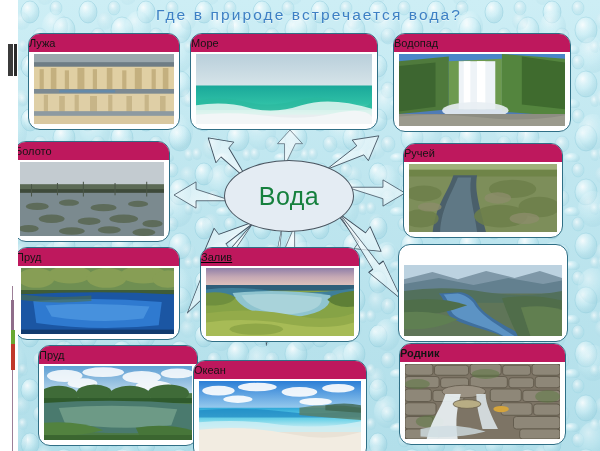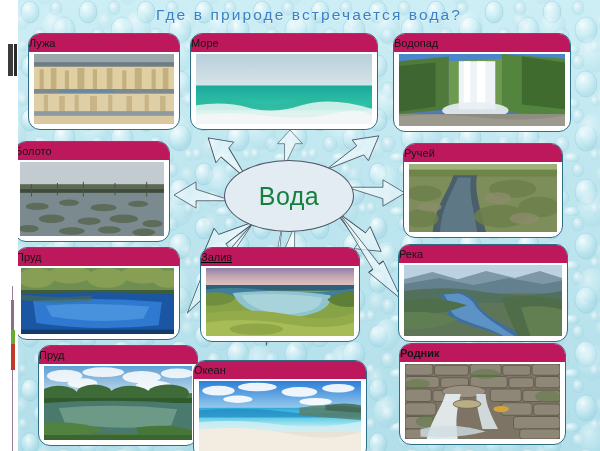--- a/index.html
+++ b/index.html
@@ -429,21 +429,20 @@
         <path d="M0,22 Q12,20 20,26 Q16,34 0,33 Z" fill="#6f8f3e"></path>
         <path d="M100,20 Q86,22 82,28 Q88,36 100,34 Z" fill="#5e7f36"></path>
         <path d="M0,40 Q30,34 60,42 Q82,48 100,40 L100,60 L0,60 Z" fill="#93ab4a"></path>
         <path d="M0,48 Q28,43 58,50 Q82,55 100,48 L100,60 L0,60 Z" fill="#a7bb56"></path>
         <ellipse cx="34" cy="54" rx="18" ry="5" fill="#7e9a3e" opacity=".6"></ellipse>
       </svg>
     </div>
   </div>
 
   <div class="card" id="card-reka">
-    <div class="cap">Река</div>
     <div class="pic">
       <svg viewBox="0 0 100 60" preserveAspectRatio="none">
         <rect width="100" height="60" fill="#5f7558"></rect>
         <rect width="100" height="14" fill="#bcd2e0"></rect>
         <path d="M0,12 L18,6 L34,12 L52,5 L70,11 L86,5 L100,11 L100,18 L0,18 Z" fill="#7f98a8"></path>
         <path d="M0,16 L22,11 L44,17 L66,11 L88,16 L100,13 L100,24 L0,24 Z" fill="#63808f"></path>
         <path d="M0,22 Q26,17 52,23 Q76,28 100,22 L100,32 L0,32 Z" fill="#52705c"></path>
         <path d="M22,24 C28,32 24,40 32,46 C40,52 52,54 62,60 L76,60 C62,50 50,42 46,32 C44,27 40,24 36,23 Z" fill="#3f6f9e"></path>
         <path d="M25,25 C30,32 27,40 35,45 C43,50 54,53 63,60 L70,60 C58,50 48,42 44,32 C42,28 38,25 34,24 Z" fill="#5c93c4"></path>
         <path d="M0,30 Q22,26 40,34 Q20,44 0,42 Z" fill="#4f6e4a"></path>

